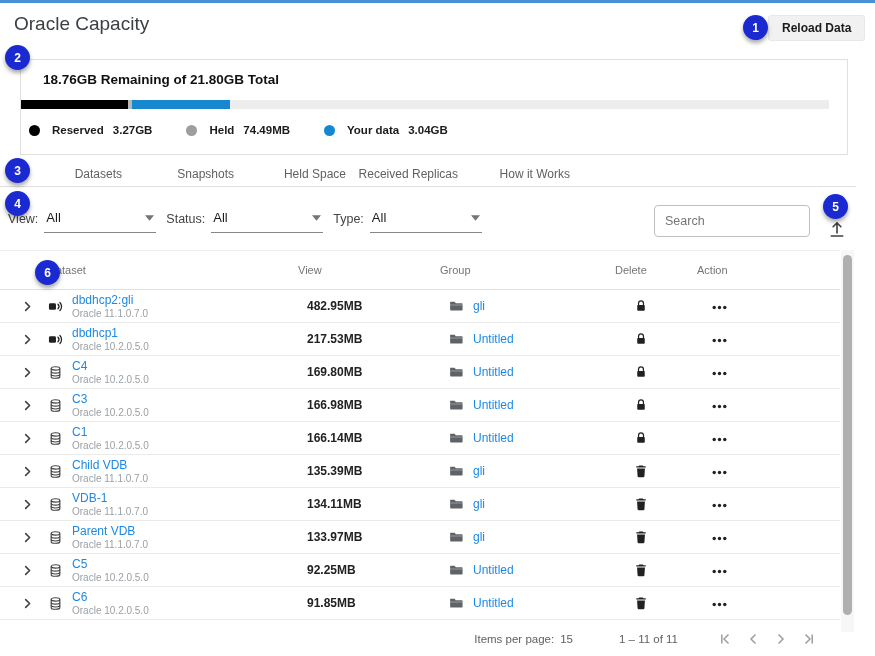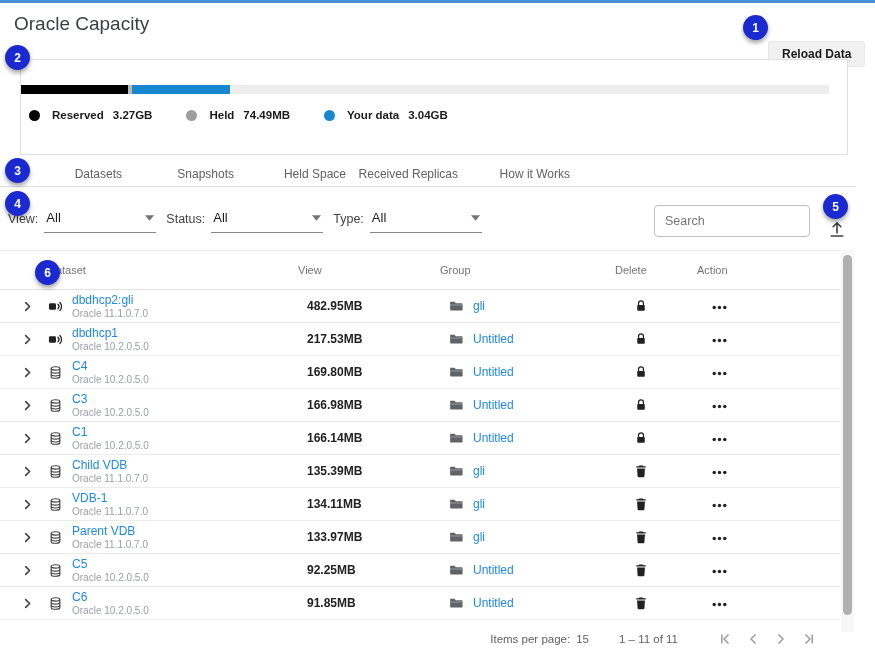--- a/index.html
+++ b/index.html
@@ -8,21 +8,21 @@
     position:relative; background:#ffffff; overflow:hidden;
     font-family:"Liberation Sans", sans-serif; color:#202124;
   }
   .top-strip { position:absolute; left:0; top:0; width:875px; height:3px; background:#4a90d9; }
 
   .page-title { position:absolute; left:14px; top:13px; font-size:19px; font-weight:400; color:#3c4043; }
 
   .reload-btn {
     position:absolute; left:768px; top:15px; height:26px; padding:0 13px;
     background:#f1f1f1; border:1px solid #e8e8e8; border-radius:3px;
-    font-size:12px; font-weight:700; color:#1b1b1b; line-height:24px; cursor:pointer;margin-top:26px;
+    font-size:12px; font-weight:700; color:#1b1b1b; line-height:24px; cursor:pointer;
   }
 
   
   .capacity-card {
     position:absolute; left:20px; top:59px; width:828px; height:96px;
     border:1px solid #e0e0e0; background:#fff; padding:12px 18px 0 0;
   }
   .capacity-heading { margin-left:22px; font-size:13.5px; font-weight:700; color:#111; }
   .capacity-bar { position:relative; margin-top:13px; margin-left:0; height:9px; background:#ededed; display:flex; }
   .capacity-bar .seg { height:100%; }
@@ -84,21 +84,21 @@
   .scrollbar-track { position:absolute; left:841px; top:250px; width:13px; height:382px; background:#f7f7f7; }
   .scrollbar-thumb { position:absolute; left:2px; top:5px; width:9px; height:360px; background:#b0b0b0; border-radius:5px; }
 
   
   .paginator {
     position:absolute; left:0; top:630px; width:818px;
     display:flex; justify-content:flex-end; align-items:center;
     font-size:11.5px; color:#616161;
   }
   .pag-label { margin-right:6px; }
-  .pag-range { margin-left:30px; }
+  .pag-range { margin-left:46px; }
   .pag-icons { display:flex; align-items:center; gap:10px; margin-left:38px; }
   .pag-btn { width:18px; height:18px; display:flex; align-items:center; justify-content:center; cursor:pointer; }
 
   
   .annotation {
     position:absolute; width:25px; height:25px; border-radius:50%;
     background:#1b2ad0; color:#fff; font-size:12px; font-weight:700;
     display:flex; align-items:center; justify-content:center;
     box-shadow:0 3px 4px rgba(0,0,0,0.35);
   }
@@ -109,20 +109,21 @@
 </head>
 <body>
 
 <div class="top-strip"></div>
 
 <div class="page-title">Oracle Capacity</div>
 
 <button class="reload-btn">Reload Data</button>
 
 <div class="capacity-card">
+  <div class="capacity-heading">18.76GB Remaining of 21.80GB Total</div>
   <div class="capacity-bar">
 
   <div class="seg" style="background: rgb(0, 0, 0); width: 13.2%;"></div>
       <div class="seg" style="background: rgb(184, 184, 184); width: 0.5%;"></div>
       <div class="seg" style="background: rgb(23, 135, 208); width: 12.2%;"></div>
     </div>
   <div class="capacity-legend">
 
       <div class="legend-item">
         <span class="legend-dot" style="background: rgb(0, 0, 0);"></span>

